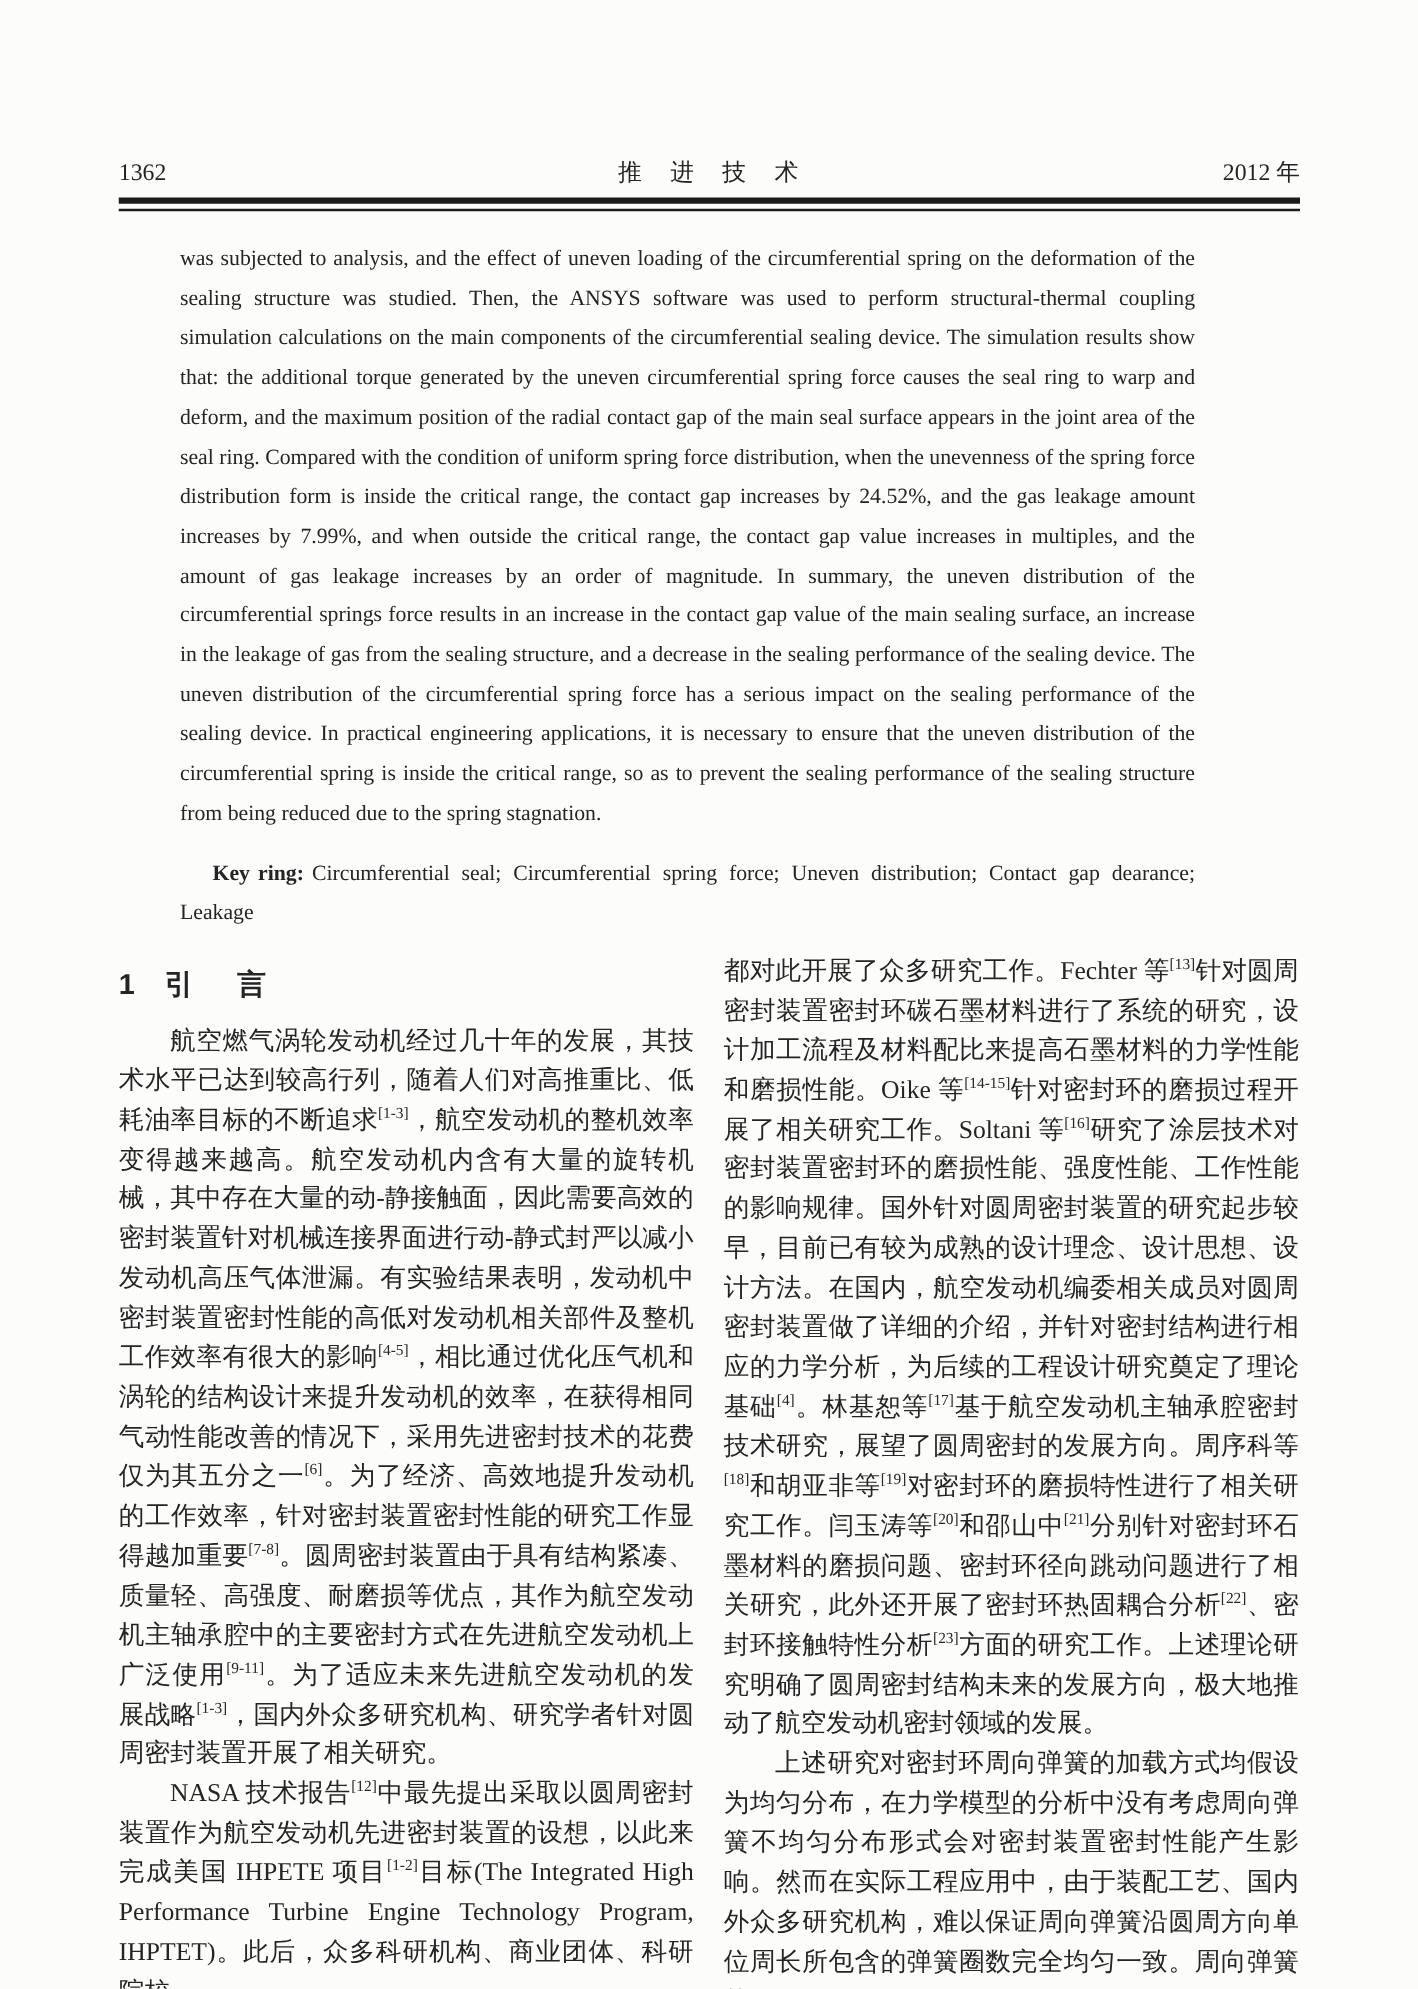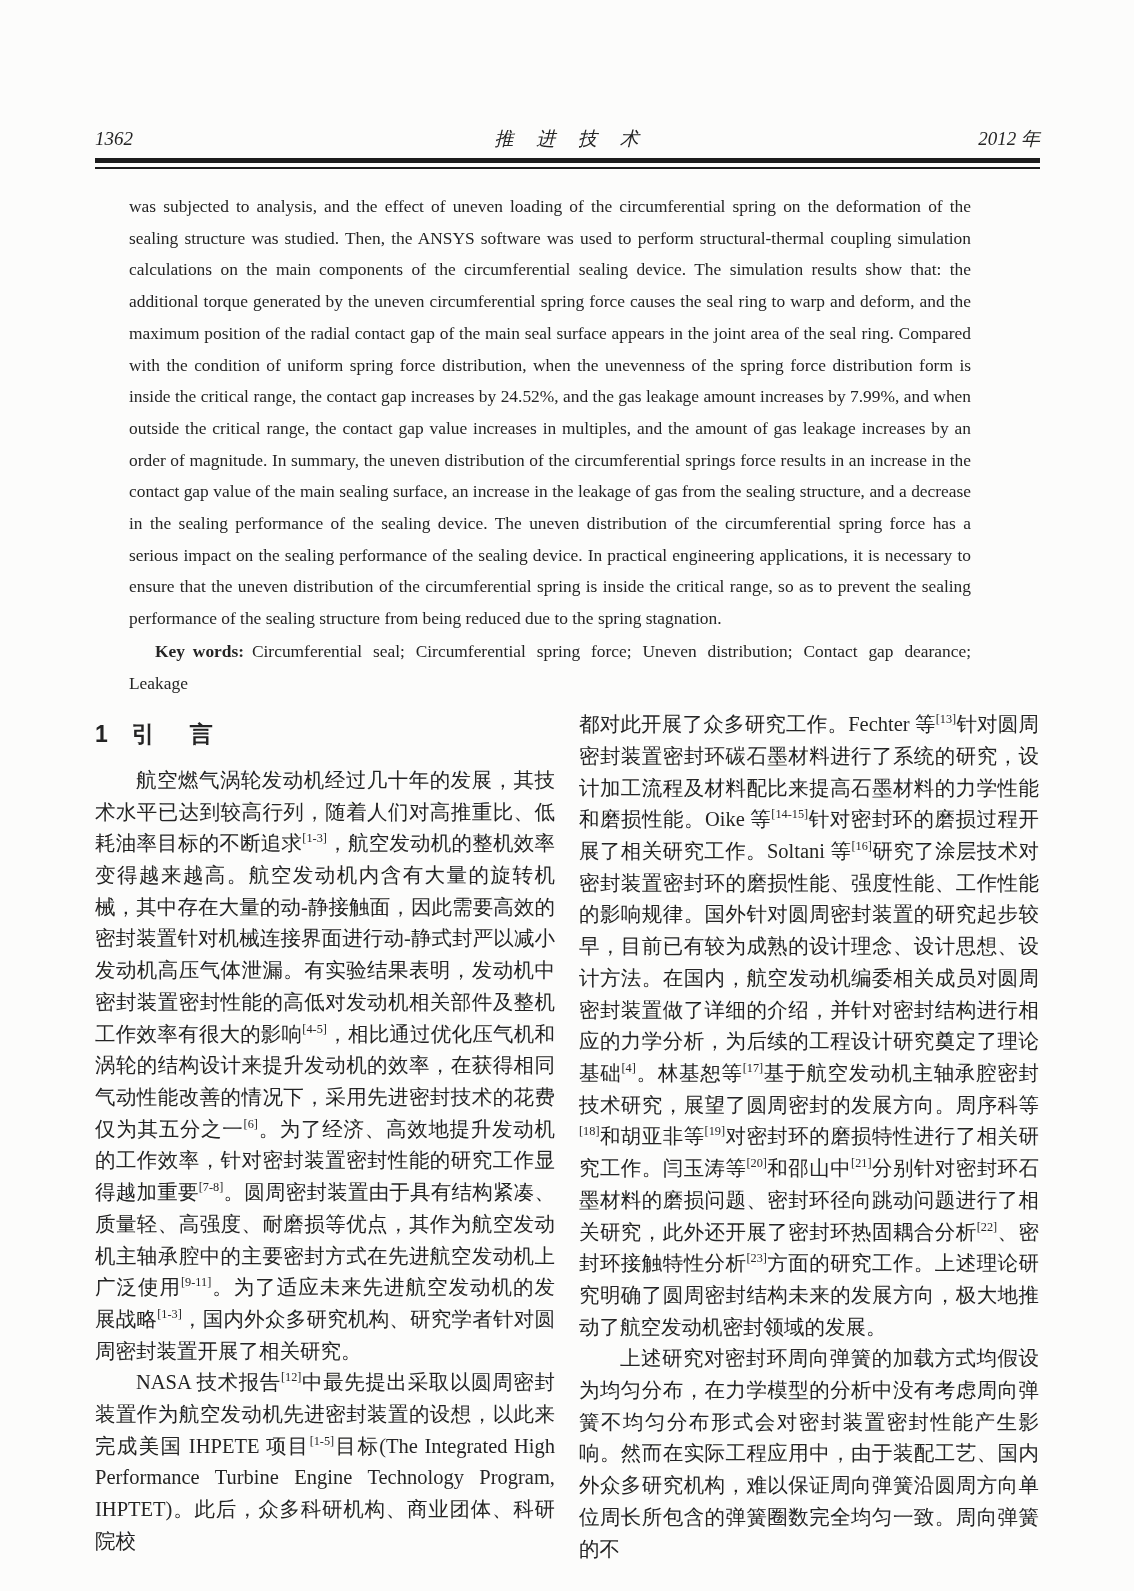--- a/index.html
+++ b/index.html
@@ -15,40 +15,39 @@
     box-sizing: border-box;
     width: 1134px; height: 1591px;
     padding: 108px 94px 0 95px;
   }
   
   .page-header {
     display: flex;
     align-items: baseline;
     font-size: 19px;
     line-height: 30px;
-    font-style: italic;
   }
   .page-header .hcell { flex: 1; }
   .hcell.center { text-align: center; margin-top: 16px; }
   .hcell.right  { text-align: right; }
   .journal-title { word-spacing: 14px; letter-spacing: 2px; }
   .header-rule {
     margin-top: 4px;
     height: 4px;
     border-top: 5px solid #1c1c1c;
     border-bottom: 2px solid #1c1c1c;
   }
   
   .abstract-block {
     margin: 22px 68px 0 33px;
     font-size: 17.4px;
     line-height: 31.7px;
     text-align: justify;
   }
-  .abstract-block p { margin: 1px; }
+  .abstract-block p { margin: 16px; }
   .keywords-line { margin: 0; text-indent: 26px; }
   .keywords-label { font-weight: bold; }
   .keywords-sep { font-weight: bold; }
   .keywords-text { word-spacing: 3px; }
   
   .columns {
     display: flex;
     gap: 24px;
     margin-top: 10px;
   }
@@ -84,29 +83,29 @@
 
   <div class="page-header">
     <span class="hcell left">1362</span>
     <span class="hcell center journal-title">推 进 技 术</span>
     <span class="hcell right">2012 年</span>
   </div>
   <div class="header-rule"></div>
 
   <div class="abstract-block">
     <p>was subjected to analysis, and the effect of uneven loading of the circumferential spring on the deformation of the sealing structure was studied. Then, the ANSYS software was used to perform structural-thermal coupling simulation calculations on the main components of the circumferential sealing device. The simulation results show that: the additional torque generated by the uneven circumferential spring force causes the seal ring to warp and deform, and the maximum position of the radial contact gap of the main seal surface appears in the joint area of the seal ring. Compared with the condition of uniform spring force distribution, when the unevenness of the spring force distribution form is inside the critical range, the contact gap increases by 24.52%, and the gas leakage amount increases by 7.99%, and when outside the critical range, the contact gap value increases in multiples, and the amount of gas leakage increases by an order of magnitude. In summary, the uneven distribution of the circumferential springs force results in an increase in the contact gap value of the main sealing surface, an increase in the leakage of gas from the sealing structure, and a decrease in the sealing performance of the sealing device. The uneven distribution of the circumferential spring force has a serious impact on the sealing performance of the sealing device. In practical engineering applications, it is necessary to ensure that the uneven distribution of the circumferential spring is inside the critical range, so as to prevent the sealing performance of the sealing structure from being reduced due to the spring stagnation.</p>
-    <p class="keywords-line"><span class="keywords-label">Key words</span><span class="keywords-sep">:  </span><span class="keywords-text">Circumferential seal;  Circumferential spring force;  Uneven distribution;  Contact gap dearance;  Leakage</span></p>
+    <p class="keywords-line"><span class="keywords-label">Key ring</span><span class="keywords-sep">:  </span><span class="keywords-text">Circumferential seal;  Circumferential spring force;  Uneven distribution;  Contact gap dearance;  Leakage</span></p>
   </div>
 
   <div class="columns">
 
     <div class="col">
       <h2 class="section-heading"><span class="section-number">1</span><span class="section-title">引　言</span></h2>
       <p class="indent">航空燃气涡轮发动机经过几十年的发展，其技术水平已达到较高行列，随着人们对高推重比、低耗油率目标的不断追求<sup class="ref">[1-3]</sup>，航空发动机的整机效率变得越来越高。航空发动机内含有大量的旋转机械，其中存在大量的动-静接触面，因此需要高效的密封装置针对机械连接界面进行动-静式封严以减小发动机高压气体泄漏。有实验结果表明，发动机中密封装置密封性能的高低对发动机相关部件及整机工作效率有很大的影响<sup class="ref">[4-5]</sup>，相比通过优化压气机和涡轮的结构设计来提升发动机的效率，在获得相同气动性能改善的情况下，采用先进密封技术的花费仅为其五分之一<sup class="ref">[6]</sup>。为了经济、高效地提升发动机的工作效率，针对密封装置密封性能的研究工作显得越加重要<sup class="ref">[7-8]</sup>。圆周密封装置由于具有结构紧凑、质量轻、高强度、耐磨损等优点，其作为航空发动机主轴承腔中的主要密封方式在先进航空发动机上广泛使用<sup class="ref">[9-11]</sup>。为了适应未来先进航空发动机的发展战略<sup class="ref">[1-3]</sup>，国内外众多研究机构、研究学者针对圆周密封装置开展了相关研究。</p>
-      <p class="indent">NASA 技术报告<sup class="ref">[12]</sup>中最先提出采取以圆周密封装置作为航空发动机先进密封装置的设想，以此来完成美国 IHPETE 项目<sup class="ref">[1-5]</sup>目标(The Integrated High Performance Turbine Engine Technology Program, IHPTET)。此后，众多科研机构、商业团体、科研院校</p>
+      <p class="indent">NASA 技术报告<sup class="ref">[12]</sup>中最先提出采取以圆周密封装置作为航空发动机先进密封装置的设想，以此来完成美国 IHPETE 项目<sup class="ref">[1-2]</sup>目标(The Integrated High Performance Turbine Engine Technology Program, IHPTET)。此后，众多科研机构、商业团体、科研院校</p>
     </div>
 
     <div class="col">
       <p>都对此开展了众多研究工作。Fechter 等<sup class="ref">[13]</sup>针对圆周密封装置密封环碳石墨材料进行了系统的研究，设计加工流程及材料配比来提高石墨材料的力学性能和磨损性能。Oike 等<sup class="ref">[14-15]</sup>针对密封环的磨损过程开展了相关研究工作。Soltani 等<sup class="ref">[16]</sup>研究了涂层技术对密封装置密封环的磨损性能、强度性能、工作性能的影响规律。国外针对圆周密封装置的研究起步较早，目前已有较为成熟的设计理念、设计思想、设计方法。在国内，航空发动机编委相关成员对圆周密封装置做了详细的介绍，并针对密封结构进行相应的力学分析，为后续的工程设计研究奠定了理论基础<sup class="ref">[4]</sup>。林基恕等<sup class="ref">[17]</sup>基于航空发动机主轴承腔密封技术研究，展望了圆周密封的发展方向。周序科等<sup class="ref">[18]</sup>和胡亚非等<sup class="ref">[19]</sup>对密封环的磨损特性进行了相关研究工作。闫玉涛等<sup class="ref">[20]</sup>和邵山中<sup class="ref">[21]</sup>分别针对密封环石墨材料的磨损问题、密封环径向跳动问题进行了相关研究，此外还开展了密封环热固耦合分析<sup class="ref">[22]</sup>、密封环接触特性分析<sup class="ref">[23]</sup>方面的研究工作。上述理论研究明确了圆周密封结构未来的发展方向，极大地推动了航空发动机密封领域的发展。</p>
       <p class="indent">上述研究对密封环周向弹簧的加载方式均假设为均匀分布，在力学模型的分析中没有考虑周向弹簧不均匀分布形式会对密封装置密封性能产生影响。然而在实际工程应用中，由于装配工艺、国内外众多研究机构，难以保证周向弹簧沿圆周方向单位周长所包含的弹簧圈数完全均匀一致。周向弹簧的不</p>
     </div>
 
   </div>
 
 </div>

